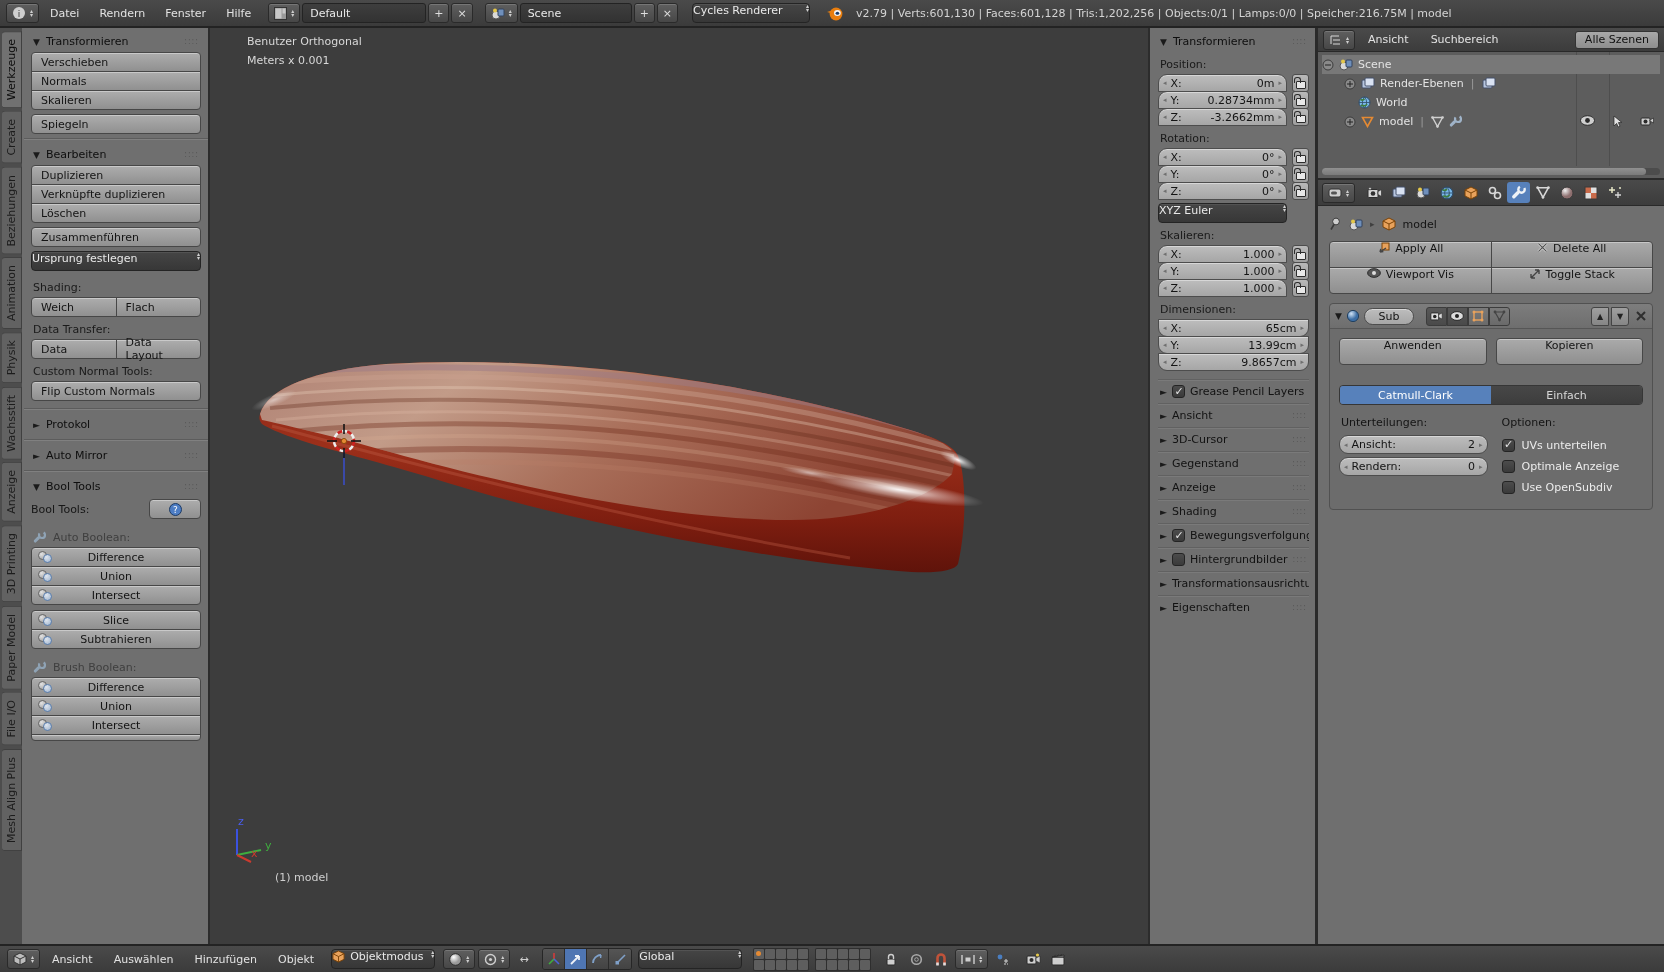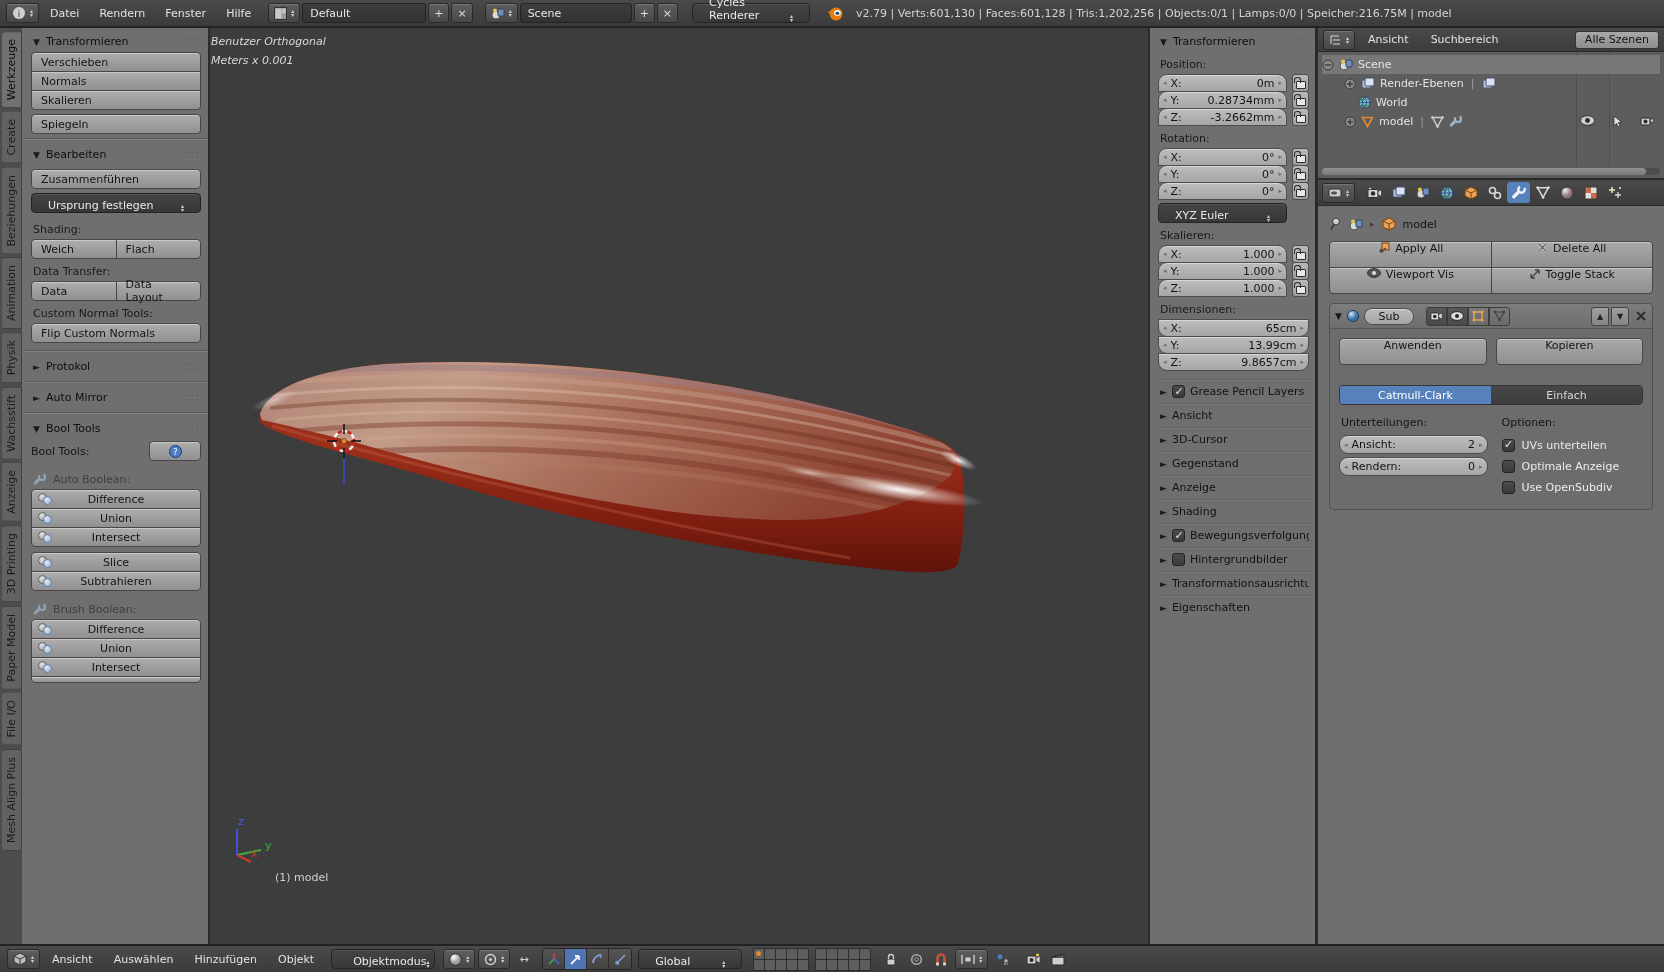--- a/index.html
+++ b/index.html
@@ -26,21 +26,21 @@
     display:flex; align-items:center; padding:0 9px; color:#141414;
     box-shadow:inset 0 1px rgba(255,255,255,.35); position:relative;
   }
   .tbtn.solo { border-radius:4px; }
   .tstack .tbtn:first-child { border-radius:4px 4px 0 0; }
   .tstack .tbtn:last-child { border-radius:0 0 4px 4px; }
   .tstack .tbtn + .tbtn { margin-top:-1px; }
   .tbtn.center { justify-content:center; }
   .darksel {
     height:20px; background:linear-gradient(#454545,#373737); border:1px solid #242424;
-    border-radius:4px; display:flex; align-items:flex-end; padding:0 16px; color:#e9e9e9;
+    border-radius:4px; display:flex; align-items:flex-start; padding:0 0; color:#e9e9e9;
     box-shadow:inset 0 1px rgba(255,255,255,.08);
   }
   .pill {
     height:18px; border:1px solid #4d4d4d; background:linear-gradient(#bdbdbd,#a6a6a6);
     display:flex; align-items:center; padding:0 4px; color:#141414;
     box-shadow:inset 0 1px rgba(255,255,255,.4); flex:1; min-width:0;
   }
   .pgroup .pill:first-child { border-radius:9px 9px 0 0; }
   .pgroup .pill:last-child { border-radius:0 0 9px 9px; }
   .pgroup .prow + .prow { margin-top:-1px; }
@@ -68,21 +68,21 @@
   #topbar { position:absolute; left:0; top:0; width:1664px; height:28px; background:linear-gradient(#4a4a4a,#3b3b3b); border-bottom:2px solid #232323; display:flex; align-items:center; padding:0 6px; gap:2px; }
   #topbar .stats { margin-left:10px; color:#d4d4d4; white-space:nowrap; }
   
   #tabstrip { position:absolute; left:0; top:28px; width:22px; height:916px; background:#4d4d4d; display:flex; flex-direction:column; gap:3px; padding:3px 0 0 2px; }
   .vtab { writing-mode:vertical-rl; transform:rotate(180deg); background:#626262; color:#1c1c1c; border:1px solid #404040; border-right:none; border-radius:0 3px 3px 0; padding:7px 2px; display:flex; align-items:center; justify-content:center; font-size:11px; white-space:nowrap; }
   .vtab.active { background:#717171; color:#0c0c0c; }
   
   #toolshelf { position:absolute; left:22px; top:28px; width:188px; height:916px; background:#6f6f6f; border-right:2px solid #2c2c2c; padding:2px 7px 0 9px; color:#161616; overflow:hidden; }
   
   #viewport { position:absolute; left:210px; top:28px; width:938px; height:916px; background:#3d3d3d; }
-  #viewport .vp-label { position:absolute; left:1px; color:#d8d8d8;font-style:italic; }
+  #viewport .vp-label { position:absolute; left:37px; color:#d8d8d8; }
   #viewport .obj-label { position:absolute; left:65px; top:843px; color:#cfcfcf; }
   
   #npanel { position:absolute; left:1148px; top:28px; width:167px; height:916px; background:#6f6f6f; border-left:2px solid #2c2c2c; padding:2px 6px 0 8px; color:#161616; overflow:hidden; }
   .nrow { display:flex; align-items:center; gap:5px; padding:5px 2px; border-top:1px solid #616161; box-shadow:inset 0 1px rgba(255,255,255,.08); color:#121212; white-space:nowrap; overflow:hidden; }
   
   #outliner { position:absolute; left:1318px; top:28px; width:346px; height:150px; background:#5d5d5d; }
   #outliner-header { height:24px; background:linear-gradient(#4a4a4a,#3c3c3c); border-bottom:1px solid #292929; display:flex; align-items:center; gap:4px; padding:0 5px; color:#e0e0e0; }
   .obtn-light { height:18px; background:linear-gradient(#a8a8a8,#8e8e8e); color:#111; border:1px solid #333; border-radius:3px; padding:0 9px; display:inline-flex; align-items:center; }
   .orow { height:19px; display:flex; align-items:center; gap:5px; color:#e3e3e3; position:relative; }
   .orow.sel { background:#787878; }
@@ -229,20 +229,31 @@
     </div>
     <div class="tbtn solo" style="margin-top:4px">
         <span>Spiegeln</span>
       </div>
 
     <div class="psep"></div>
     <div class="phead">
       <span class="tri">▼</span>
       <span>Bearbeiten</span>
       <span class="grip">::::</span>
+    </div>
+    <div class="tstack">
+      <div class="tbtn">
+          <span>Duplizieren</span>
+        </div>
+      <div class="tbtn">
+          <span>Verknüpfte duplizieren</span>
+        </div>
+      <div class="tbtn">
+          <span>Löschen</span>
+        </div>
     </div>
     <div class="tbtn solo" style="margin-top:4px">
         <span>Zusammenführen</span>
       </div>
     <div class="darksel" style="margin-top:4px">
       <span>Ursprung festlegen</span>
       <span class="updn" style="margin-left:auto">
           <span>▴</span>
           <span>▾</span>
         </span>

